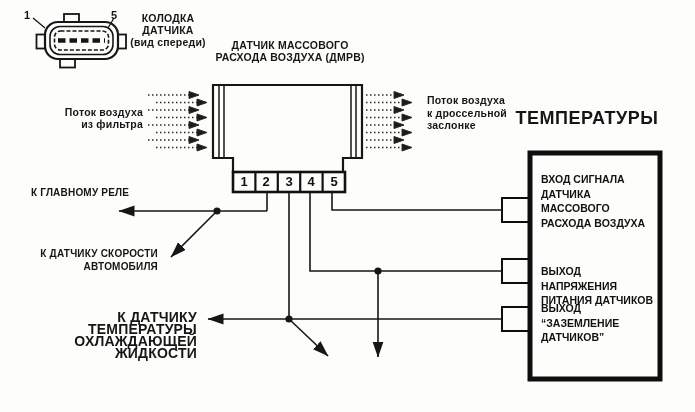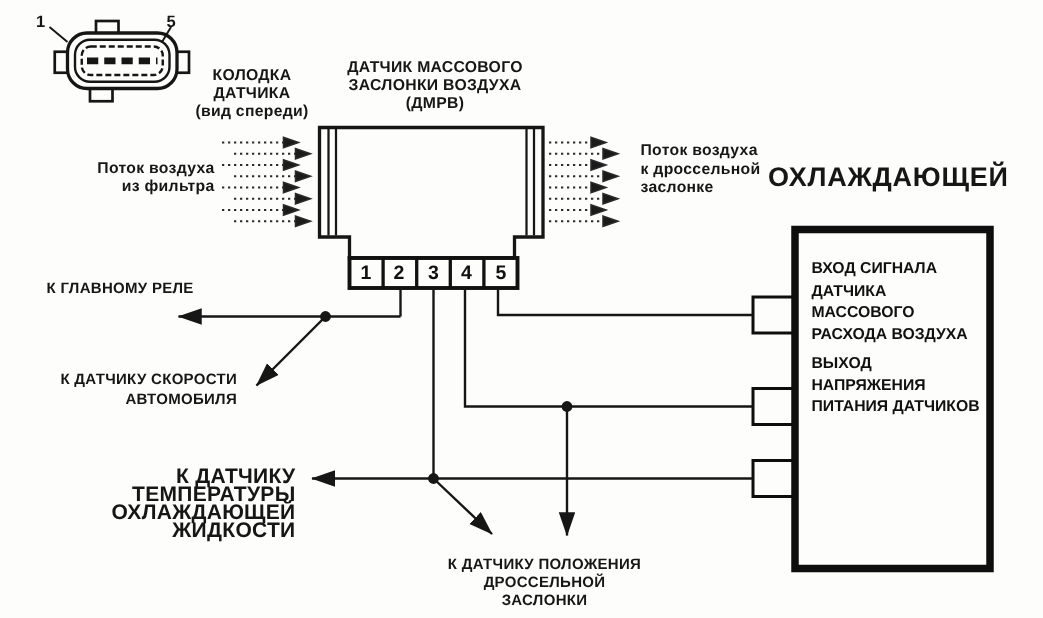--- a/index.html
+++ b/index.html
@@ -164,48 +164,48 @@
     </g>
     <g fill="#161616">
       <circle cx="217" cy="211" r="3.6"></circle>
       <circle cx="378" cy="271" r="3.6"></circle>
       <circle cx="289" cy="319" r="3.6"></circle>
     </g>
   </svg>
 
   <div class="lbl" style="left:24px;top:9px;font-size:11px;">1</div>
   <div class="lbl" style="left:111px;top:9px;font-size:11px;">5</div>
-  <div class="lbl center" style="left:128px;top:12px;width:80px;margin-top:32px;">КОЛОДКА
+  <div class="lbl center" style="left:128px;top:12px;width:80px;">КОЛОДКА
 ДАТЧИКА
 (вид спереди)</div>
 
   <div class="lbl center" style="left:212px;top:39px;width:156px;">ДАТЧИК МАССОВОГО
-ЗАСЛОНКИ ВОЗДУХА (ДМРВ)</div>
+РАСХОДА ВОЗДУХА (ДМРВ)</div>
 
   <div class="lbl right" style="left:53px;top:106px;width:90px;">Поток воздуха
 из фильтра</div>
   <div class="lbl" style="left:427px;top:94px;width:85px;line-height:12.5px;">Поток воздуха
 к дроссельной
 заслонке</div>
 
   <div class="pin-num" style="left:233px;">1</div>
   <div class="pin-num" style="left:255px;">2</div>
   <div class="pin-num" style="left:278px;">3</div>
   <div class="pin-num" style="left:300px;">4</div>
   <div class="pin-num" style="left:323px;">5</div>
 
-  <div id="controller-title">ОХЛАЖДАЮЩЕЙ</div>
+  <div id="controller-title">ТЕМПЕРАТУРЫ</div>
   <div class="ctrl-label" style="top:172px;">ВХОД СИГНАЛА
 ДАТЧИКА
 МАССОВОГО
 РАСХОДА ВОЗДУХА</div>
-  <div class="ctrl-label" style="top:235px;">ВЫХОД НАПРЯЖЕНИЯ
+  <div class="ctrl-label" style="top:264px;">ВЫХОД НАПРЯЖЕНИЯ
 ПИТАНИЯ ДАТЧИКОВ</div>
+  <div class="ctrl-label" style="top:301px;">ВЫХОД “ЗАЗЕМЛЕНИЕ
+ДАТЧИКОВ”</div>
 
   <div class="lbl right" style="left:40px;top:248px;width:118px;font-size:10px;line-height:12.5px;">К ДАТЧИКУ СКОРОСТИ
 АВТОМОБИЛЯ</div>
   <div class="lbl" style="left:31px;top:187px;font-size:10px;">К ГЛАВНОМУ РЕЛЕ</div>
   <div class="lbl right" style="left:38px;top:311px;width:159px;font-size:14px;line-height:12px;">К ДАТЧИКУ ТЕМПЕРАТУРЫ
 ОХЛАЖДАЮЩЕЙ ЖИДКОСТИ</div>
-  <div class="lbl center" style="left:293px;top:371px;width:140px;font-size:10px;line-height:12px;">К ДАТЧИКУ ПОЛОЖЕНИЯ
-ДРОССЕЛЬНОЙ ЗАСЛОНКИ</div>
 
 </div>
 
 </body></html>

